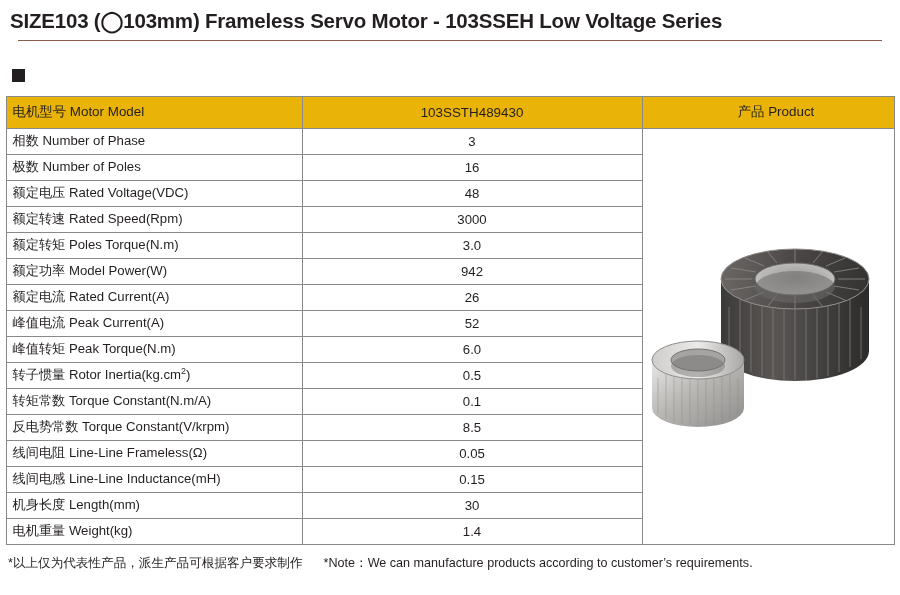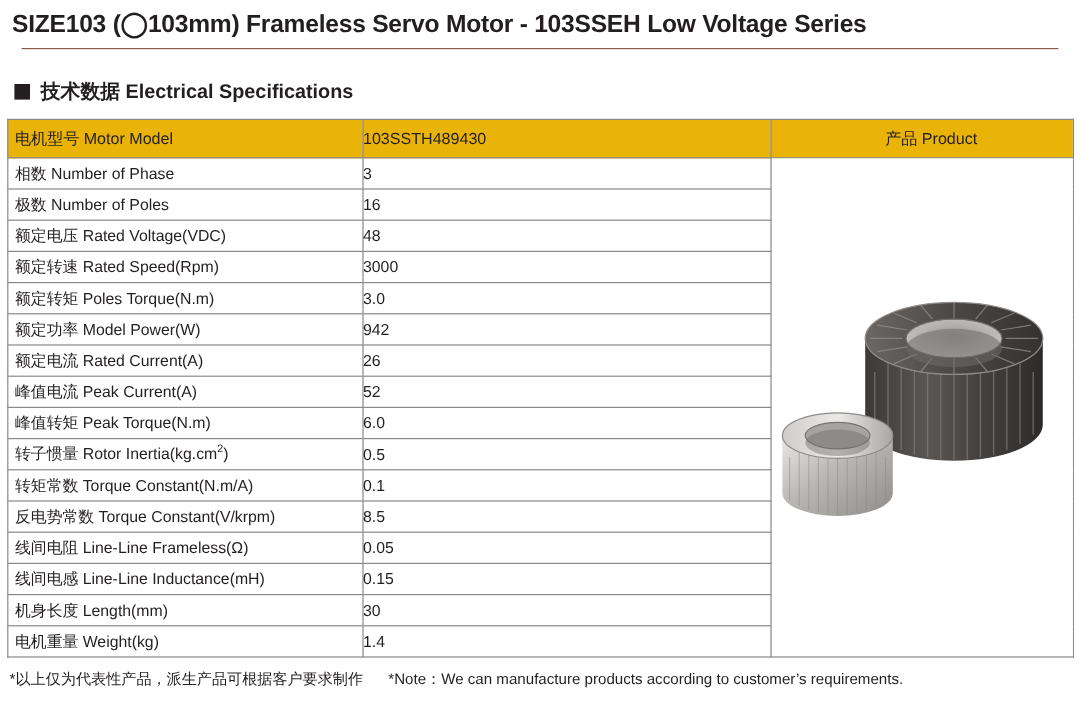--- a/index.html
+++ b/index.html
@@ -76,20 +76,21 @@
     padding: 0 0 0 6px;
     vertical-align: middle;
     white-space: nowrap;
   }
   .spec-table tr.head td {
     background: #eab308;
     height: 31px;
     font-size: 13.4px;
   }
   td.value {
+    text-align: center;
     padding-left: 0;
   }
   td.prod-head {
     text-align: center;
     padding-left: 16px;
   }
   td.prod-cell {
     border-top: none;
     border-bottom: 1px solid #898989;
     padding: 0;
@@ -122,21 +123,20 @@
 
 <div class="page">
 
   <div class="title-wrap">
     <div class="title">SIZE103 (◯103mm) Frameless Servo Motor - 103SSEH Low Voltage Series</div>
     <div class="title-rule"></div>
   </div>
 
   <div class="section-head">
     <span class="section-bullet"></span>
-    <span class="section-title">技术数据 Electrical Specifications</span>
   </div>
 
   <table class="spec-table">
     <colgroup>
       <col class="c-label">
         <col class="c-value">
         <col class="c-prod">
     </colgroup>
     <tbody>
       <tr class="head">

